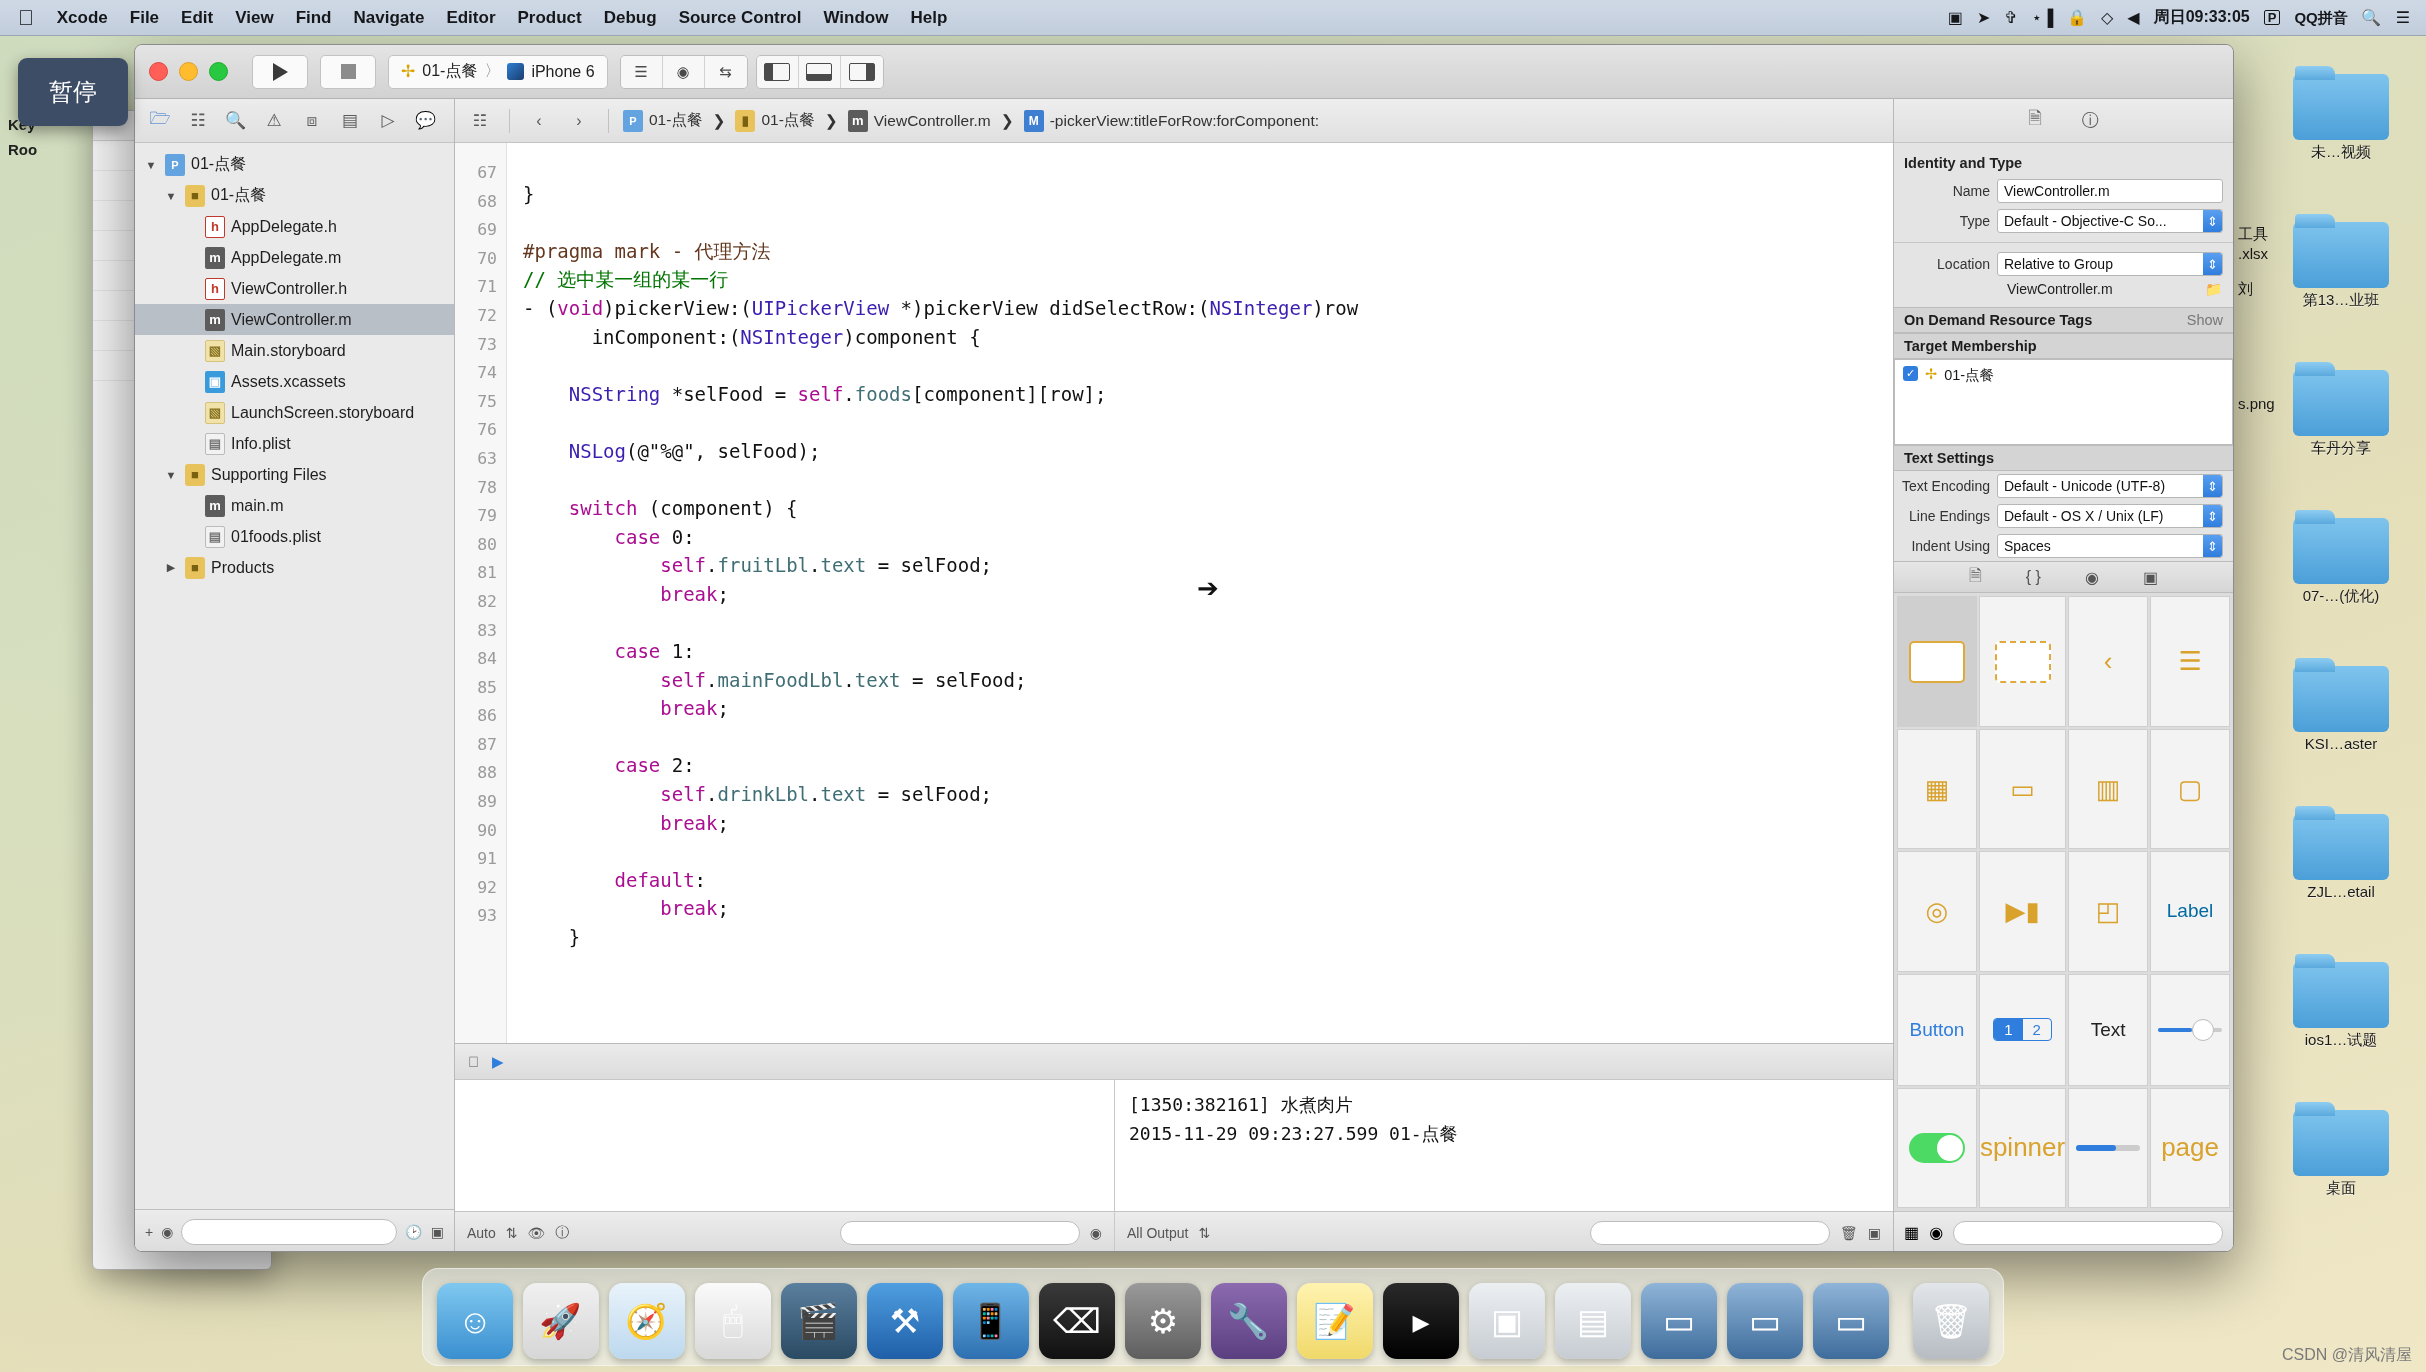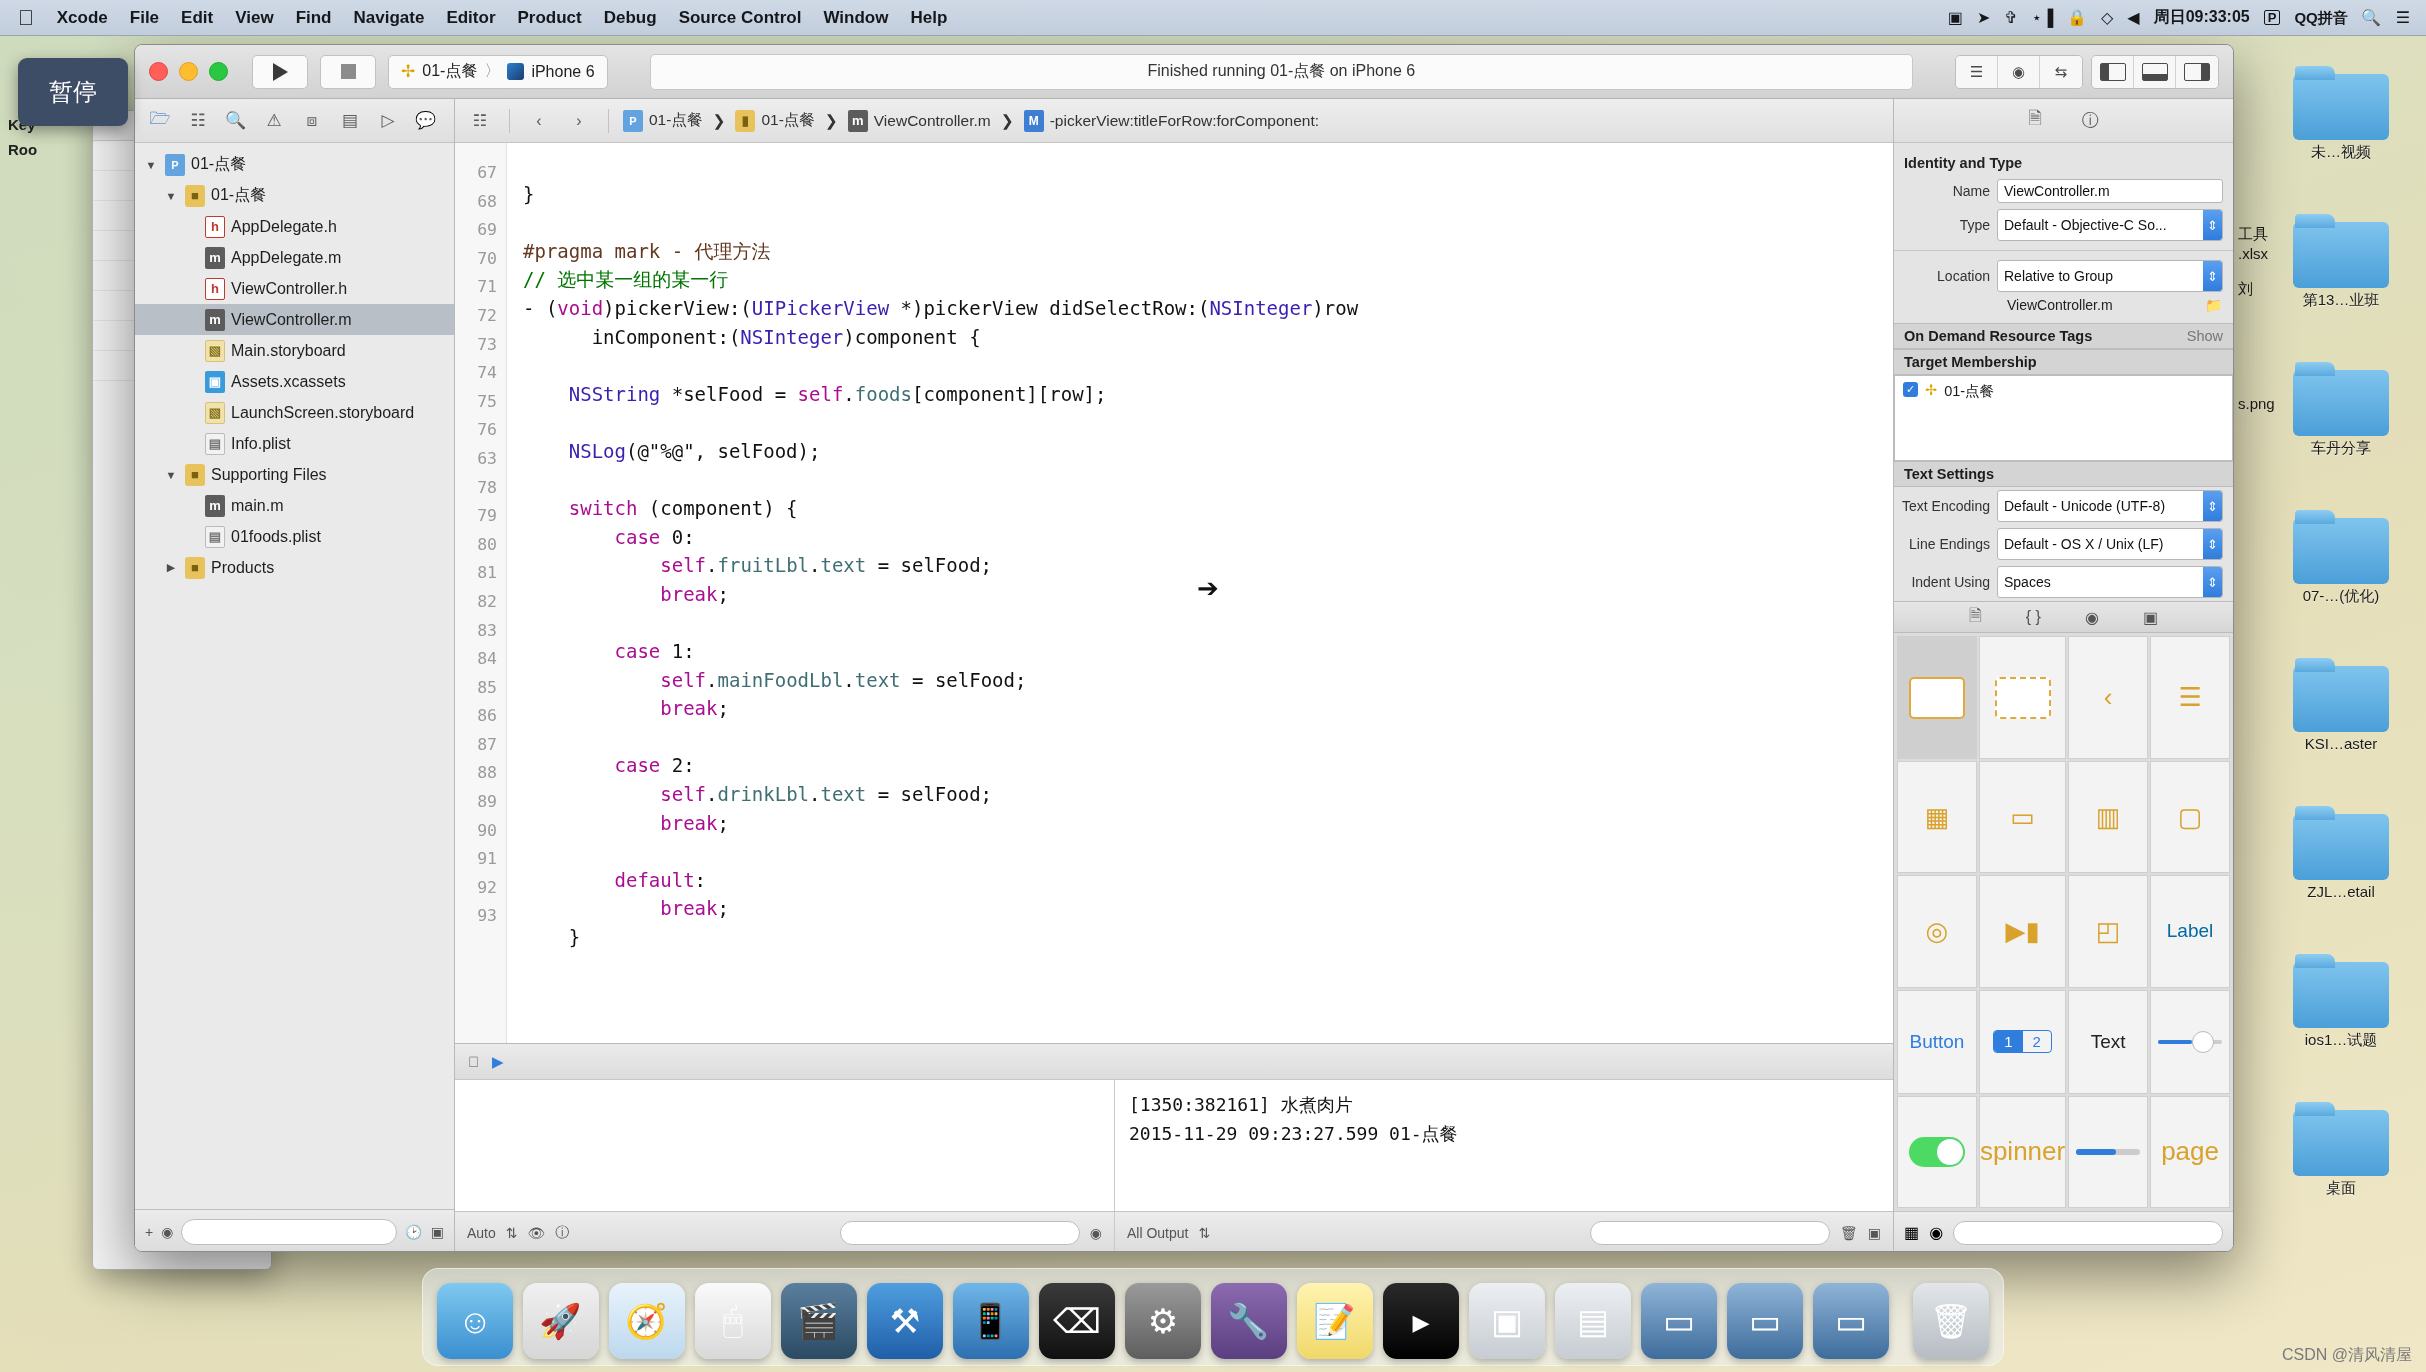--- a/index.html
+++ b/index.html
@@ -145,21 +145,21 @@
   
   .util { width:340px; background:#e4e4e4; border-left:1px solid #b9b9b9; display:flex; flex-direction:column; }
   .util-tabs { height:44px; display:flex; align-items:center; justify-content:center; gap:40px;
     background:linear-gradient(180deg,#ececec,#dfdfdf); border-bottom:1px solid #c4c4c4; font-size:17px; color:#5a5a5a; }
   .insp { padding:6px 0 0 0; font-size:14.5px; color:#1c1c1c; }
   .sect-hd { font-weight:bold; font-size:14.5px; padding:6px 10px 5px; color:#222; }
   .row { display:flex; align-items:center; gap:7px; padding:3px 10px 3px 0; }
   .row .lab { width:96px; text-align:right; color:#333; font-size:14px; }
   .fld { flex:1; height:24px; background:#fff; border:1px solid #b6b6b6; border-radius:3px;
     display:flex; align-items:center; padding:0 6px; font-size:14px; color:#111; overflow:hidden; white-space:nowrap; }
-  .pop { flex:1; height:32px; background:#fff; border:1px solid #b6b6b6; border-radius:3px;
+  .pop { flex:1; height:24px; background:#fff; border:1px solid #b6b6b6; border-radius:3px;
     display:flex; align-items:center; padding:0 22px 0 6px; font-size:14px; color:#111;
     position:relative; overflow:hidden; white-space:nowrap; }
   .pop:after { content:"⇕"; position:absolute; right:0; top:0; bottom:0; width:19px;
     background:linear-gradient(180deg,#5a9ff0,#2f7ddd); color:#fff; font-size:13px;
     display:flex; align-items:center; justify-content:center; border-radius:0 2px 2px 0; }
   .sub { padding:2px 10px 2px 113px; font-size:14px; color:#222; display:flex; align-items:center; gap:6px;}
   .hr { height:1px; background:#c6c6c6; margin:6px 0; }
   .hdr-strip { background:#d4d4d4; border-top:1px solid #bcbcbc; border-bottom:1px solid #bcbcbc;
     padding:4px 10px; font-weight:bold; font-size:14.5px; display:flex; justify-content:space-between; }
   .tm-box { background:#fff; border:1px solid #bcbcbc; margin:0; height:86px; padding:6px 8px;
@@ -294,23 +294,20 @@
       </div>
     <div class="tb-btn">
         <div class="sq"></div>
       </div>
     <div class="scheme">
       <span class="axe">✢</span>
       <span>01-点餐</span>
       <span style="color:#888">〉</span>
       <span class="dev"></span>
       <span>iPhone 6</span>
-    </div>
-    <div class="status-bar">
-      <span>Finished running 01-点餐 on iPhone 6</span>
     </div>
     <div class="tb-right">
       <div class="seg">
         <div>☰</div>
         <div>◉</div>
         <div>⇆</div>
       </div>
       <div class="seg">
         <div>
             <span class="panel-ico">

